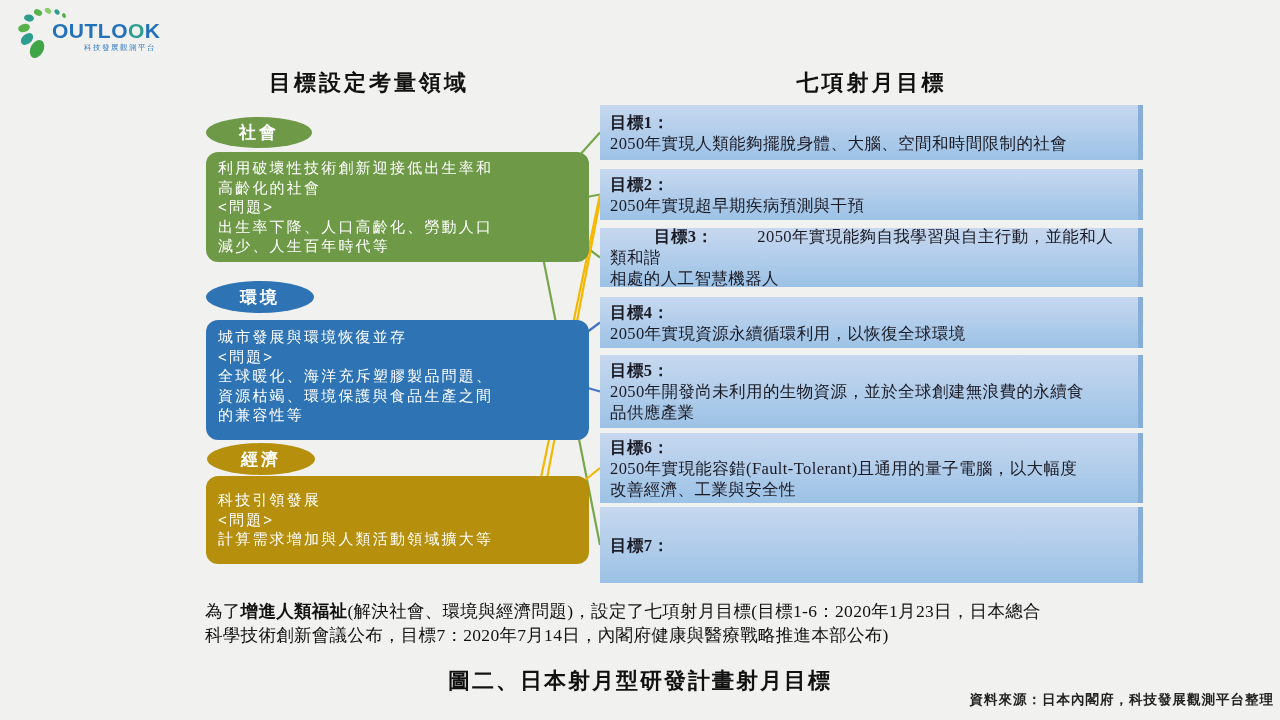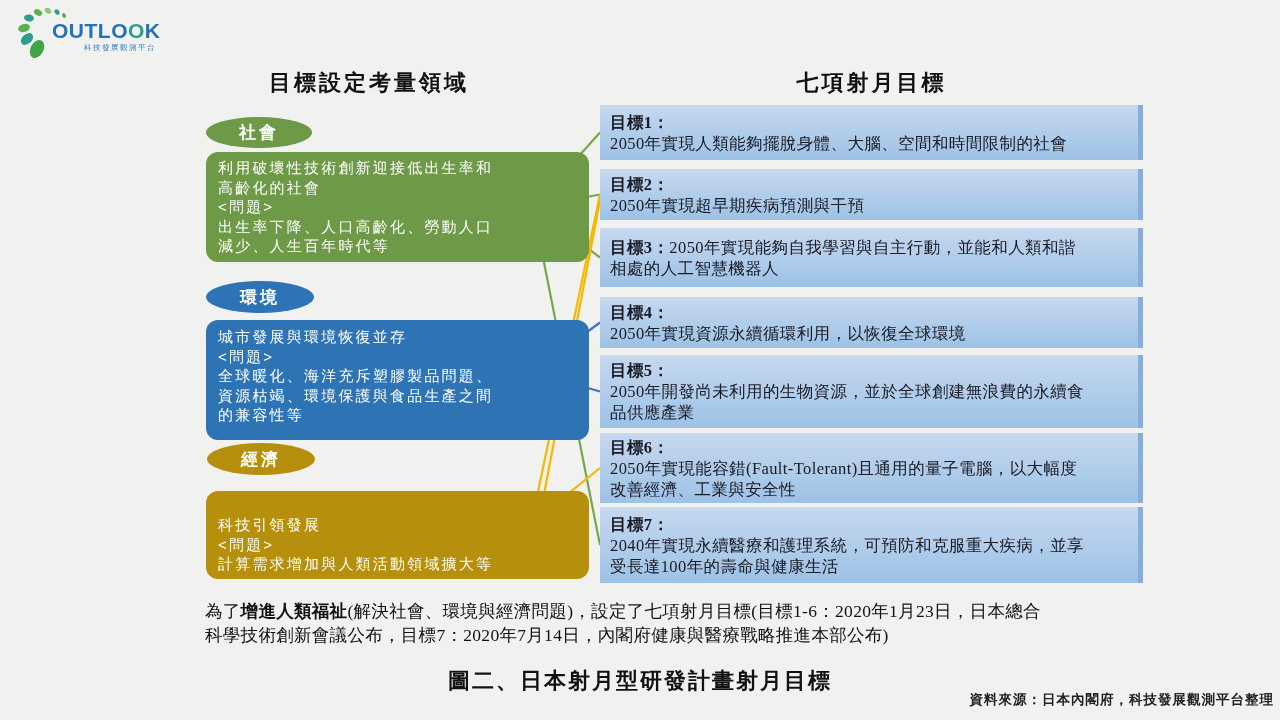--- a/index.html
+++ b/index.html
@@ -30,33 +30,33 @@
   #pill-economy{left:207px;top:443px;width:108px;height:32px;}
 
   .domain-box{
     position:absolute;z-index:2;left:206px;width:383px;
     border-radius:12px;box-sizing:border-box;
     color:#fff;font-size:15px;line-height:19.5px;letter-spacing:2.2px;
     padding:5px 8px 0 12px;white-space:pre-line;
   }
   #box-society{top:152px;height:110px;padding-top:6px;}
   #box-environment{top:320px;height:120px;padding-top:7px;}
-  #box-economy{top:491px;height:88px;padding-top:24px;}
+  #box-economy{top:476px;height:88px;padding-top:14px;}
 
   .goal-box{
     position:absolute;z-index:2;left:600px;width:543px;
     box-sizing:border-box;padding:0 20px 0 10px;
     display:flex;flex-direction:column;justify-content:center;
     font-family:"Liberation Serif","DejaVu Serif",serif;
     font-size:16.5px;line-height:21px;letter-spacing:0.4px;
     white-space:pre-line;
   }
   .goal-box .glabel{font-weight:bold;display:block;}
   .goal-box .gtext{display:block;}
-  .goal-box.inline .glabel,.goal-box.inline .gtext{display:inline;}
+  .goal-box.inline .glabel,.goal-box.inline .gtext{display:inline;margin-left:44px;}
   #goal-1{top:105px;height:55px;}
   #goal-2{top:169px;height:51px;}
   #goal-3{top:228px;height:59px;}
   #goal-4{top:297px;height:51px;}
   #goal-5{top:355px;height:73px;}
   #goal-6{top:433px;height:70px;}
   #goal-7{top:507px;height:76px;}
 
   #footnote{
     position:absolute;z-index:2;left:205px;top:599px;width:950px;
@@ -151,22 +151,21 @@
   </div>
   <div class="goal-box" id="goal-5" style="background: linear-gradient(rgb(199, 216, 239) 0%, rgb(156, 194, 230) 100%); border-right: 5px solid rgb(134, 174, 217); color: rgb(26, 26, 36);">
     <div><span class="glabel">目標5：</span><span class="gtext">2050年開發尚未利用的生物資源，並於全球創建無浪費的永續食
 品供應產業</span></div>
   </div>
   <div class="goal-box" id="goal-6" style="background: linear-gradient(rgb(199, 216, 239) 0%, rgb(156, 194, 230) 100%); border-right: 5px solid rgb(134, 174, 217); color: rgb(26, 26, 36);">
     <div><span class="glabel">目標6：</span><span class="gtext">2050年實現能容錯(Fault-Tolerant)且通用的量子電腦，以大幅度
 改善經濟、工業與安全性</span></div>
   </div>
   <div class="goal-box" id="goal-7" style="background: linear-gradient(rgb(199, 216, 239) 0%, rgb(156, 194, 230) 100%); border-right: 5px solid rgb(134, 174, 217); color: rgb(26, 26, 36);">
-    <div><span class="glabel">目標7：</span><span class="gtext">2040年實現永續醫療和護理系統，可預防和克服重大疾病，並享
-受長達100年的壽命與健康生活</span></div>
+    <div><span class="glabel">目標7：</span></div>
   </div>
 
   <div id="footnote"><span>為了</span><b>增進人類福祉</b><span>(解決社會、環境與經濟問題)，設定了七項射月目標(目標1-6：2020年1月23日，日本總合
 科學技術創新會議公布，目標7：2020年7月14日，內閣府健康與醫療戰略推進本部公布)</span></div>
 
   <div id="source">資料來源：日本內閣府，科技發展觀測平台整理</div>
 
   <div id="caption">圖二、日本射月型研發計畫射月目標</div>
 
 </div>

